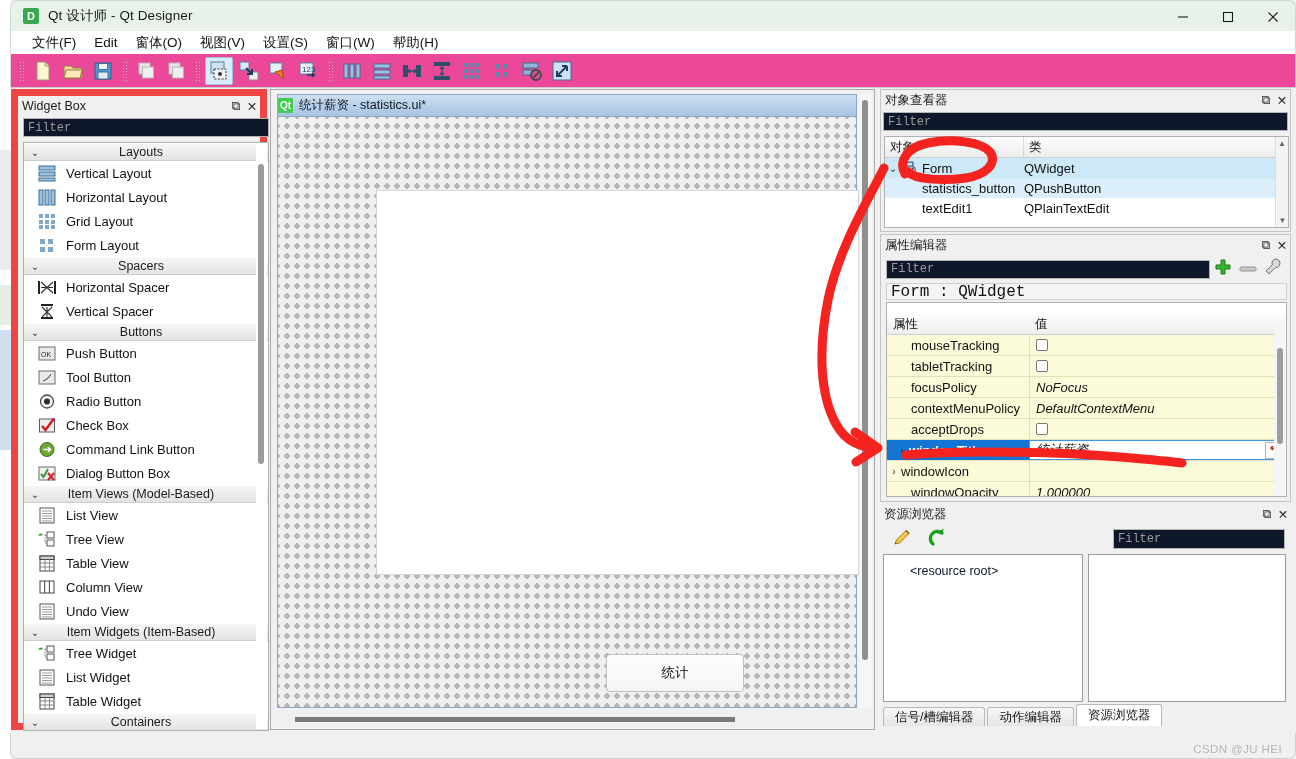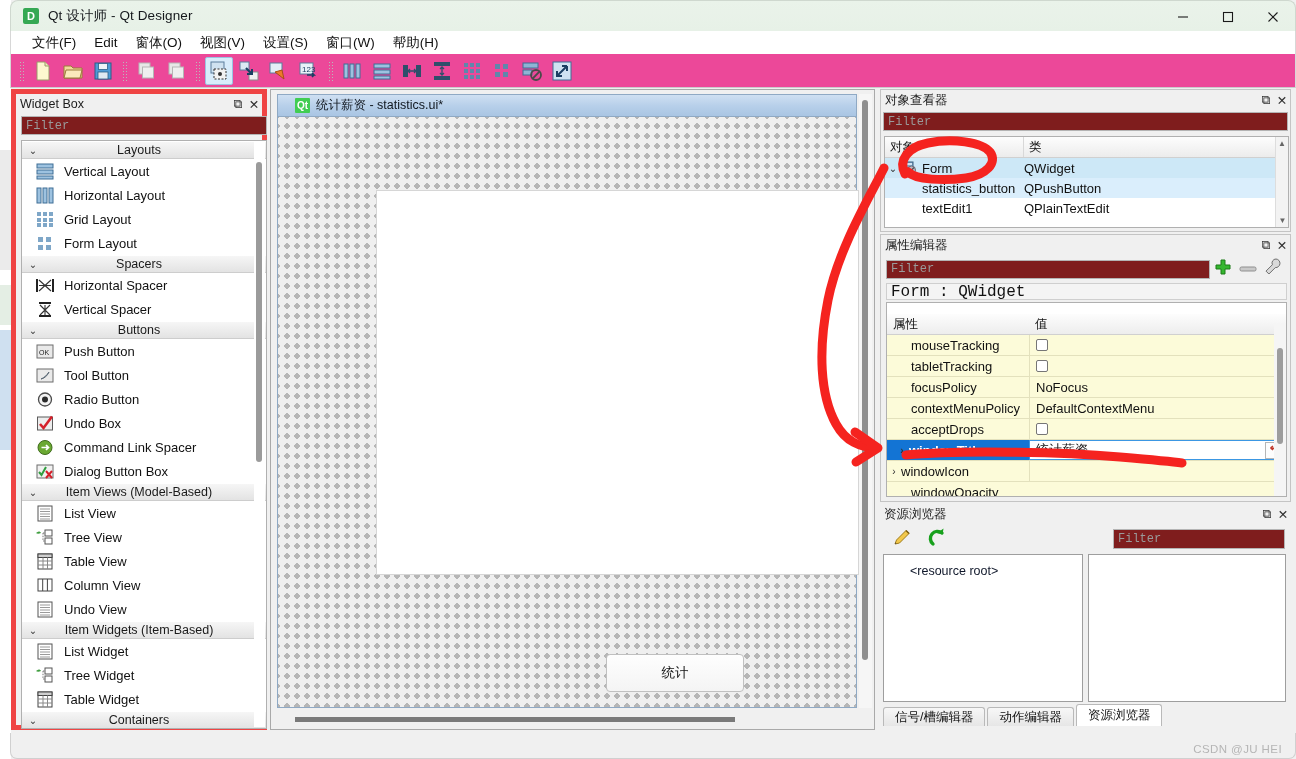--- a/index.html
+++ b/index.html
@@ -74,29 +74,29 @@
     height: 20px; display: flex; align-items: center;
     font-size: 12.5px; color: #1b1b1b; padding-left: 4px;
     background: #f0f0f0;
   }
   .dockhdr .htitle { flex: 1; white-space: nowrap; }
   .dockhdr .hbtn {
     width: 16px; height: 16px; display: flex; align-items: center;
     justify-content: center; color: #333;
   }
   .filterbox {
-    height: 19px; background: #7f1d1d; border: 1px solid #b4b4b4;
+    height: 19px; background: #0f172a; border: 1px solid #b4b4b4;
     display: flex; align-items: center; padding-left: 4px;
     font-family: "Liberation Mono", "DejaVu Sans Mono", monospace;
     font-size: 12px; color: #9a9a9a;
   }
 
   
   #widgetbox { left: 11px; top: 89px; width: 256px; height: 641px;
-    border: 5px solid #ef4444; background: #f0f0f0; }
+    border: 7px solid #ef4444; background: #f0f0f0; }
   #wb-list {
     position: absolute; left: 5px; top: 46px; width: 246px; height: 589px;
     background: #fff; border: 1px solid #b0b0b0; overflow: hidden;
   }
   .wb-cat {
     height: 18px; background: linear-gradient(to bottom,#f6f6f6,#e3e3e3);
     border-bottom: 1px solid #cdcdcd; border-top: 1px solid #fff;
     display: flex; align-items: center; position: relative;
   }
   .wb-cat .chev { width: 22px; text-align: center; font-size: 10px; color: #3b3b3b; }
@@ -119,21 +119,21 @@
   #central {
     position: absolute; left: 270px; top: 89px; width: 605px; height: 641px;
     background: #f0f0f0; border: 1px solid #a9a9a9;
   }
   #formwin {
     position: absolute; left: 6px; top: 4px; width: 580px; height: 614px;
     border: 1px solid #8fa9c4; background: #f0f0f0;
   }
   .formtitle {
     height: 22px; background: linear-gradient(to bottom,#cfe0f2 0%, #b8d0ea 50%, #a9c5e3 100%);
-    display: flex; align-items: center; padding-left: 17px;
+    display: flex; align-items: center; padding-left: 0;
     border-bottom: 1px solid #8fa9c4;
   }
   .formtitle .qticon {
     width: 15px; height: 15px; background: #41cd52; color: #fff;
     font-size: 10px; font-weight: bold; display: flex;
     align-items: center; justify-content: center; border-radius: 1px;
   }
   .formtitle .ftext { margin-left: 6px; font-size: 12.5px; color: #10171f; }
   .formcanvas {
     position: absolute; left: 0; top: 22px; right: 0; bottom: 0;
@@ -190,21 +190,21 @@
   }
   .pe-tbl { left: 5px; top: 67px; width: 401px; height: 195px; }
   .pe-hdr { height: 21px; display: flex; background: linear-gradient(to bottom,#fdfdfd,#ededed);
     border-bottom: 1px solid #d0d0d0; margin-top: 11px; }
   .pe-hdr .c { font-size: 12.5px; color: #111; display: flex; align-items: center; padding-left: 6px; }
   .pe-row { height: 21px; display: flex; align-items: center; background: #fcfbd9;
     border-bottom: 1px solid #e3e1bd; }
   .pe-row .pname { width: 142px; font-size: 13px; color: #111; padding-left: 24px;
     display: flex; align-items: center; height: 100%; }
   .pe-row .pval { flex: 1; font-size: 13px; color: #111; padding-left: 6px;
-    display: flex; align-items: center; height: 100%; border-left: 1px solid #e3e1bd; }
+    display: flex; align-items: center; height: 100%; border-left: 1px solid #e3e1bd; font-style: italic; }
   .pe-row.sel .pname { background: #1374d4; color: #fff; font-weight: bold; padding-left: 8px; }
   .pe-row.sel .pval { background: #fff; border: 1px solid #3b97e3; }
   .pe-row .exp { width: 14px; text-align: center; font-size: 10px; color: #333; }
   .chkbox { width: 12px; height: 12px; border: 1px solid #767676; border-radius: 2px; background: #fff; }
   .pe-scroll { position: absolute; right: 0; top: 21px; width: 12px; bottom: 0; background: #f5f5f5; }
   .pe-thumb { position: absolute; left: 3px; top: 24px; width: 6px; height: 96px; background: #9d9d9d; border-radius:3px;}
   .revertbtn { width: 18px; height: 17px; border: 1px solid #b6b6b6; background: #fdfdfd;
     display: flex; align-items: center; justify-content: center; }
 
   
@@ -585,30 +585,30 @@
         </span>
         <span class="lbl">Radio Button</span>
       </div>
       <div class="wb-item">
         <span class="ico">
           <svg width="20" height="17" viewBox="0 0 20 17">
               <rect x="2.5" y="2" width="15" height="13" fill="#ededed" stroke="#5b5b5b"></rect>
               <path d="M5 9l3.5 4L17 1.5" stroke="#d4202a" stroke-width="2.6" fill="none"></path>
             </svg>
         </span>
-        <span class="lbl">Undo Box</span>
+        <span class="lbl">Check Box</span>
       </div>
       <div class="wb-item">
         <span class="ico">
           <svg width="20" height="17" viewBox="0 0 20 17">
               <circle cx="10" cy="8.5" r="7" fill="#6aa832" stroke="#3f6b1c"></circle>
               <path d="M6.5 8.5h7M11 6l2.5 2.5L11 11" stroke="#fff" stroke-width="1.7" fill="none"></path>
             </svg>
         </span>
-        <span class="lbl">Command Link Spacer</span>
+        <span class="lbl">Command Link Button</span>
       </div>
       <div class="wb-item">
         <span class="ico">
           <svg width="20" height="17" viewBox="0 0 20 17">
               <rect x="2" y="2" width="16" height="13" fill="#f1f1f1" stroke="#6d6d6d"></rect>
               <path d="M4 9l2.5 3L11 4" stroke="#2f9e3f" stroke-width="2" fill="none"></path>
               <path d="M11 8l6 7M17 8l-6 7" stroke="#d4202a" stroke-width="2" fill="none"></path>
             </svg>
         </span>
         <span class="lbl">Dialog Button Box</span>
@@ -685,42 +685,42 @@
         <span class="lbl">Undo View</span>
       </div>
 
       <div class="wb-cat">
         <div class="chev">⌄</div>
         <div class="ctext">Item Widgets (Item-Based)</div>
       </div>
       <div class="wb-item">
         <span class="ico">
           <svg width="20" height="17" viewBox="0 0 20 17">
+              <path d="M1 4c2-2 4-2 5 0-2 1-4 1-5 0z" fill="#3f9e3f"></path>
+              <rect x="10" y="1" width="7" height="6" fill="#fff" stroke="#555"></rect>
+              <rect x="10" y="9" width="7" height="6" fill="#fff" stroke="#555"></rect>
+              <path d="M8 4v8h2M8 4h2" stroke="#777" stroke-dasharray="1.5 1.2" fill="none"></path>
+            </svg>
+        </span>
+        <span class="lbl">Tree Widget</span>
+      </div>
+      <div class="wb-item">
+        <span class="ico">
+          <svg width="20" height="17" viewBox="0 0 20 17">
               <rect x="3" y="1" width="14" height="15" fill="#fff" stroke="#555"></rect>
               <g stroke="#9a9a9a">
                 <line x1="5" y1="4" x2="15" y2="4"></line>
                 <line x1="5" y1="6.5" x2="15" y2="6.5"></line>
                 <line x1="5" y1="9" x2="15" y2="9"></line>
                 <line x1="5" y1="11.5" x2="15" y2="11.5"></line>
                 <line x1="5" y1="14" x2="15" y2="14"></line>
               </g>
             </svg>
         </span>
         <span class="lbl">List Widget</span>
-      </div>
-      <div class="wb-item">
-        <span class="ico">
-          <svg width="20" height="17" viewBox="0 0 20 17">
-              <path d="M1 4c2-2 4-2 5 0-2 1-4 1-5 0z" fill="#3f9e3f"></path>
-              <rect x="10" y="1" width="7" height="6" fill="#fff" stroke="#555"></rect>
-              <rect x="10" y="9" width="7" height="6" fill="#fff" stroke="#555"></rect>
-              <path d="M8 4v8h2M8 4h2" stroke="#777" stroke-dasharray="1.5 1.2" fill="none"></path>
-            </svg>
-        </span>
-        <span class="lbl">Tree Widget</span>
       </div>
       <div class="wb-item">
         <span class="ico">
           <svg width="20" height="17" viewBox="0 0 20 17">
               <rect x="3" y="1" width="14" height="15" fill="#fff" stroke="#444"></rect>
               <rect x="3" y="1" width="14" height="3.5" fill="#cfcfcf" stroke="#444"></rect>
               <g stroke="#888">
                 <line x1="3" y1="8" x2="17" y2="8"></line>
                 <line x1="3" y1="12" x2="17" y2="12"></line>
                 <line x1="8" y1="4.5" x2="8" y2="16"></line>
@@ -883,20 +883,21 @@
       </div>
       <div class="pe-row">
         <div class="pname" style="display:flex;align-items:center;padding-left:0;">
           <span class="exp">›</span>
           <span>windowIcon</span>
         </div>
         <div class="pval"></div>
       </div>
       <div class="pe-row">
         <div class="pname">windowOpacity</div>
+        <div class="pval">1.000000</div>
       </div>
 
       <div class="pe-scroll">
         <div class="pe-thumb"></div>
       </div>
     </div>
   </div>
 
   <div class="dock" id="resbrowser">
     <div class="dockhdr">

